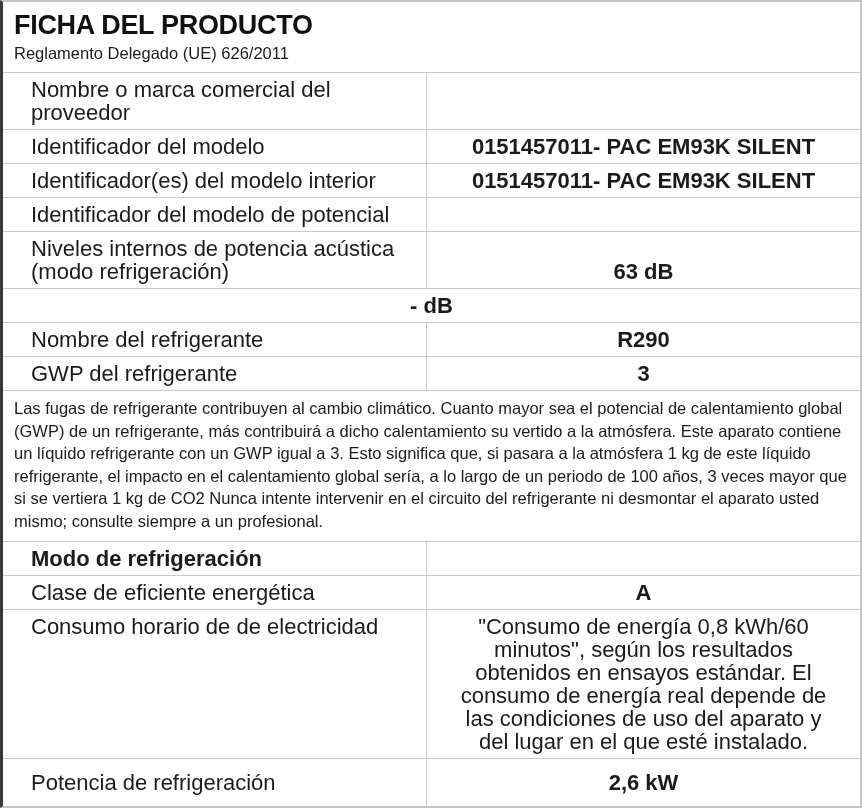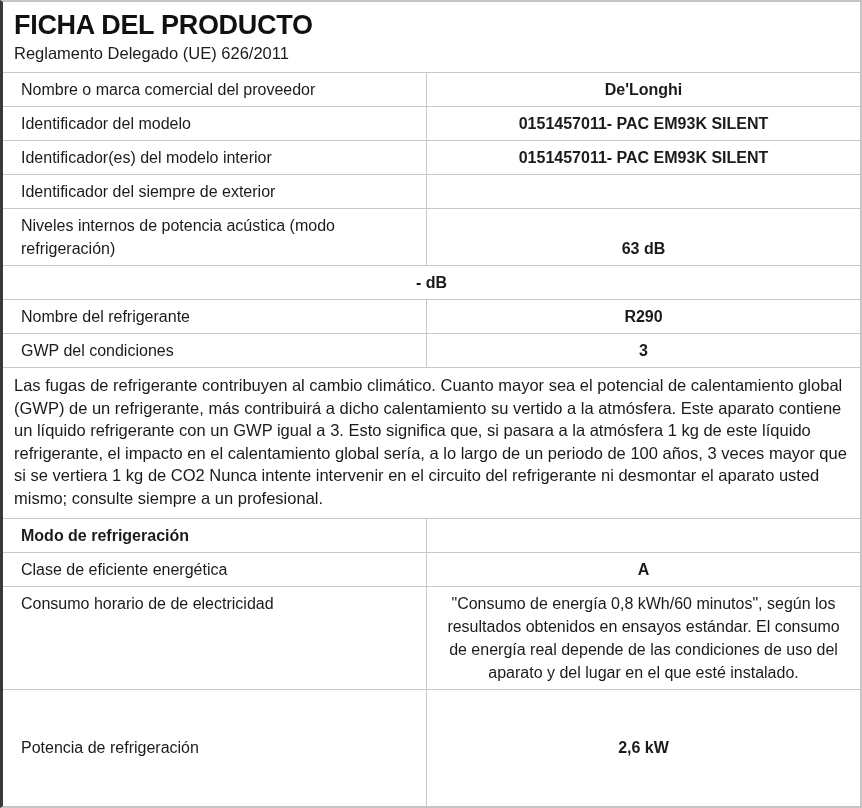--- a/index.html
+++ b/index.html
@@ -47,22 +47,22 @@
     align-items: stretch;
     border-bottom: 1px solid #c8c8c8;
     min-height: 32px;
   }
   .row:last-child {
     border-bottom: none;
     flex: 1;
   }
   .cell {
     box-sizing: border-box;
-    padding: 5px 18px;
-    font-size: 16px;
+    padding: 5px 28px;
+    font-size: 22px;
     line-height: 23px;
   }
   .label {
     width: 424px;
     flex: 0 0 424px;
     border-right: 1px solid #c8c8c8;
     display: flex;
     flex-direction: column;
     justify-content: center;
     text-align: left;
@@ -105,54 +105,53 @@
 
 <div class="sheet">
 
   <div class="title-block">
     <h1>FICHA DEL PRODUCTO</h1>
     <div class="subtitle">Reglamento Delegado (UE) 626/2011</div>
   </div>
 
   <div class="row">
     <div class="cell label">Nombre o marca comercial del proveedor</div>
-    <div class="cell value">De'Longhi</div>
   </div>
 
   <div class="row">
     <div class="cell label">Identificador del modelo</div>
     <div class="cell value">0151457011- PAC EM93K SILENT</div>
   </div>
 
   <div class="row">
     <div class="cell label">Identificador(es) del modelo interior</div>
     <div class="cell value">0151457011- PAC EM93K SILENT</div>
   </div>
 
   <div class="row">
-    <div class="cell label">Identificador del siempre de exterior</div>
+    <div class="cell label">Identificador del modelo de potencial</div>
     <div class="cell value"></div>
   </div>
 
   <div class="row v-bottom">
     <div class="cell label">Niveles internos de potencia acústica (modo refrigeración)</div>
     <div class="cell value">63 dB</div>
   </div>
 
   <div class="row v-bottom">
     <div class="cell value">- dB</div>
   </div>
 
   <div class="row">
     <div class="cell label">Nombre del refrigerante</div>
     <div class="cell value">R290</div>
   </div>
 
   <div class="row">
-    <div class="cell label">GWP del condiciones</div>
+    <div class="cell label">GWP del refrigerante</div>
     <div class="cell value">3</div>
   </div>
 
   <div class="note-row">
     <div class="note-text">Las fugas de refrigerante contribuyen al cambio climático. Cuanto mayor sea el potencial de calentamiento global (GWP) de un refrigerante, más contribuirá a dicho calentamiento su vertido a la atmósfera. Este aparato contiene un líquido refrigerante con un GWP igual a 3. Esto significa que, si pasara a la atmósfera 1 kg de este líquido refrigerante, el impacto en el calentamiento global sería, a lo largo de un periodo de 100 años, 3 veces mayor que si se vertiera 1 kg de CO2 Nunca intente intervenir en el circuito del refrigerante ni desmontar el aparato usted mismo; consulte siempre a un profesional.</div>
   </div>
 
   <div class="row">
     <div class="cell label bold-label">Modo de refrigeración</div>
     <div class="cell value"></div>

